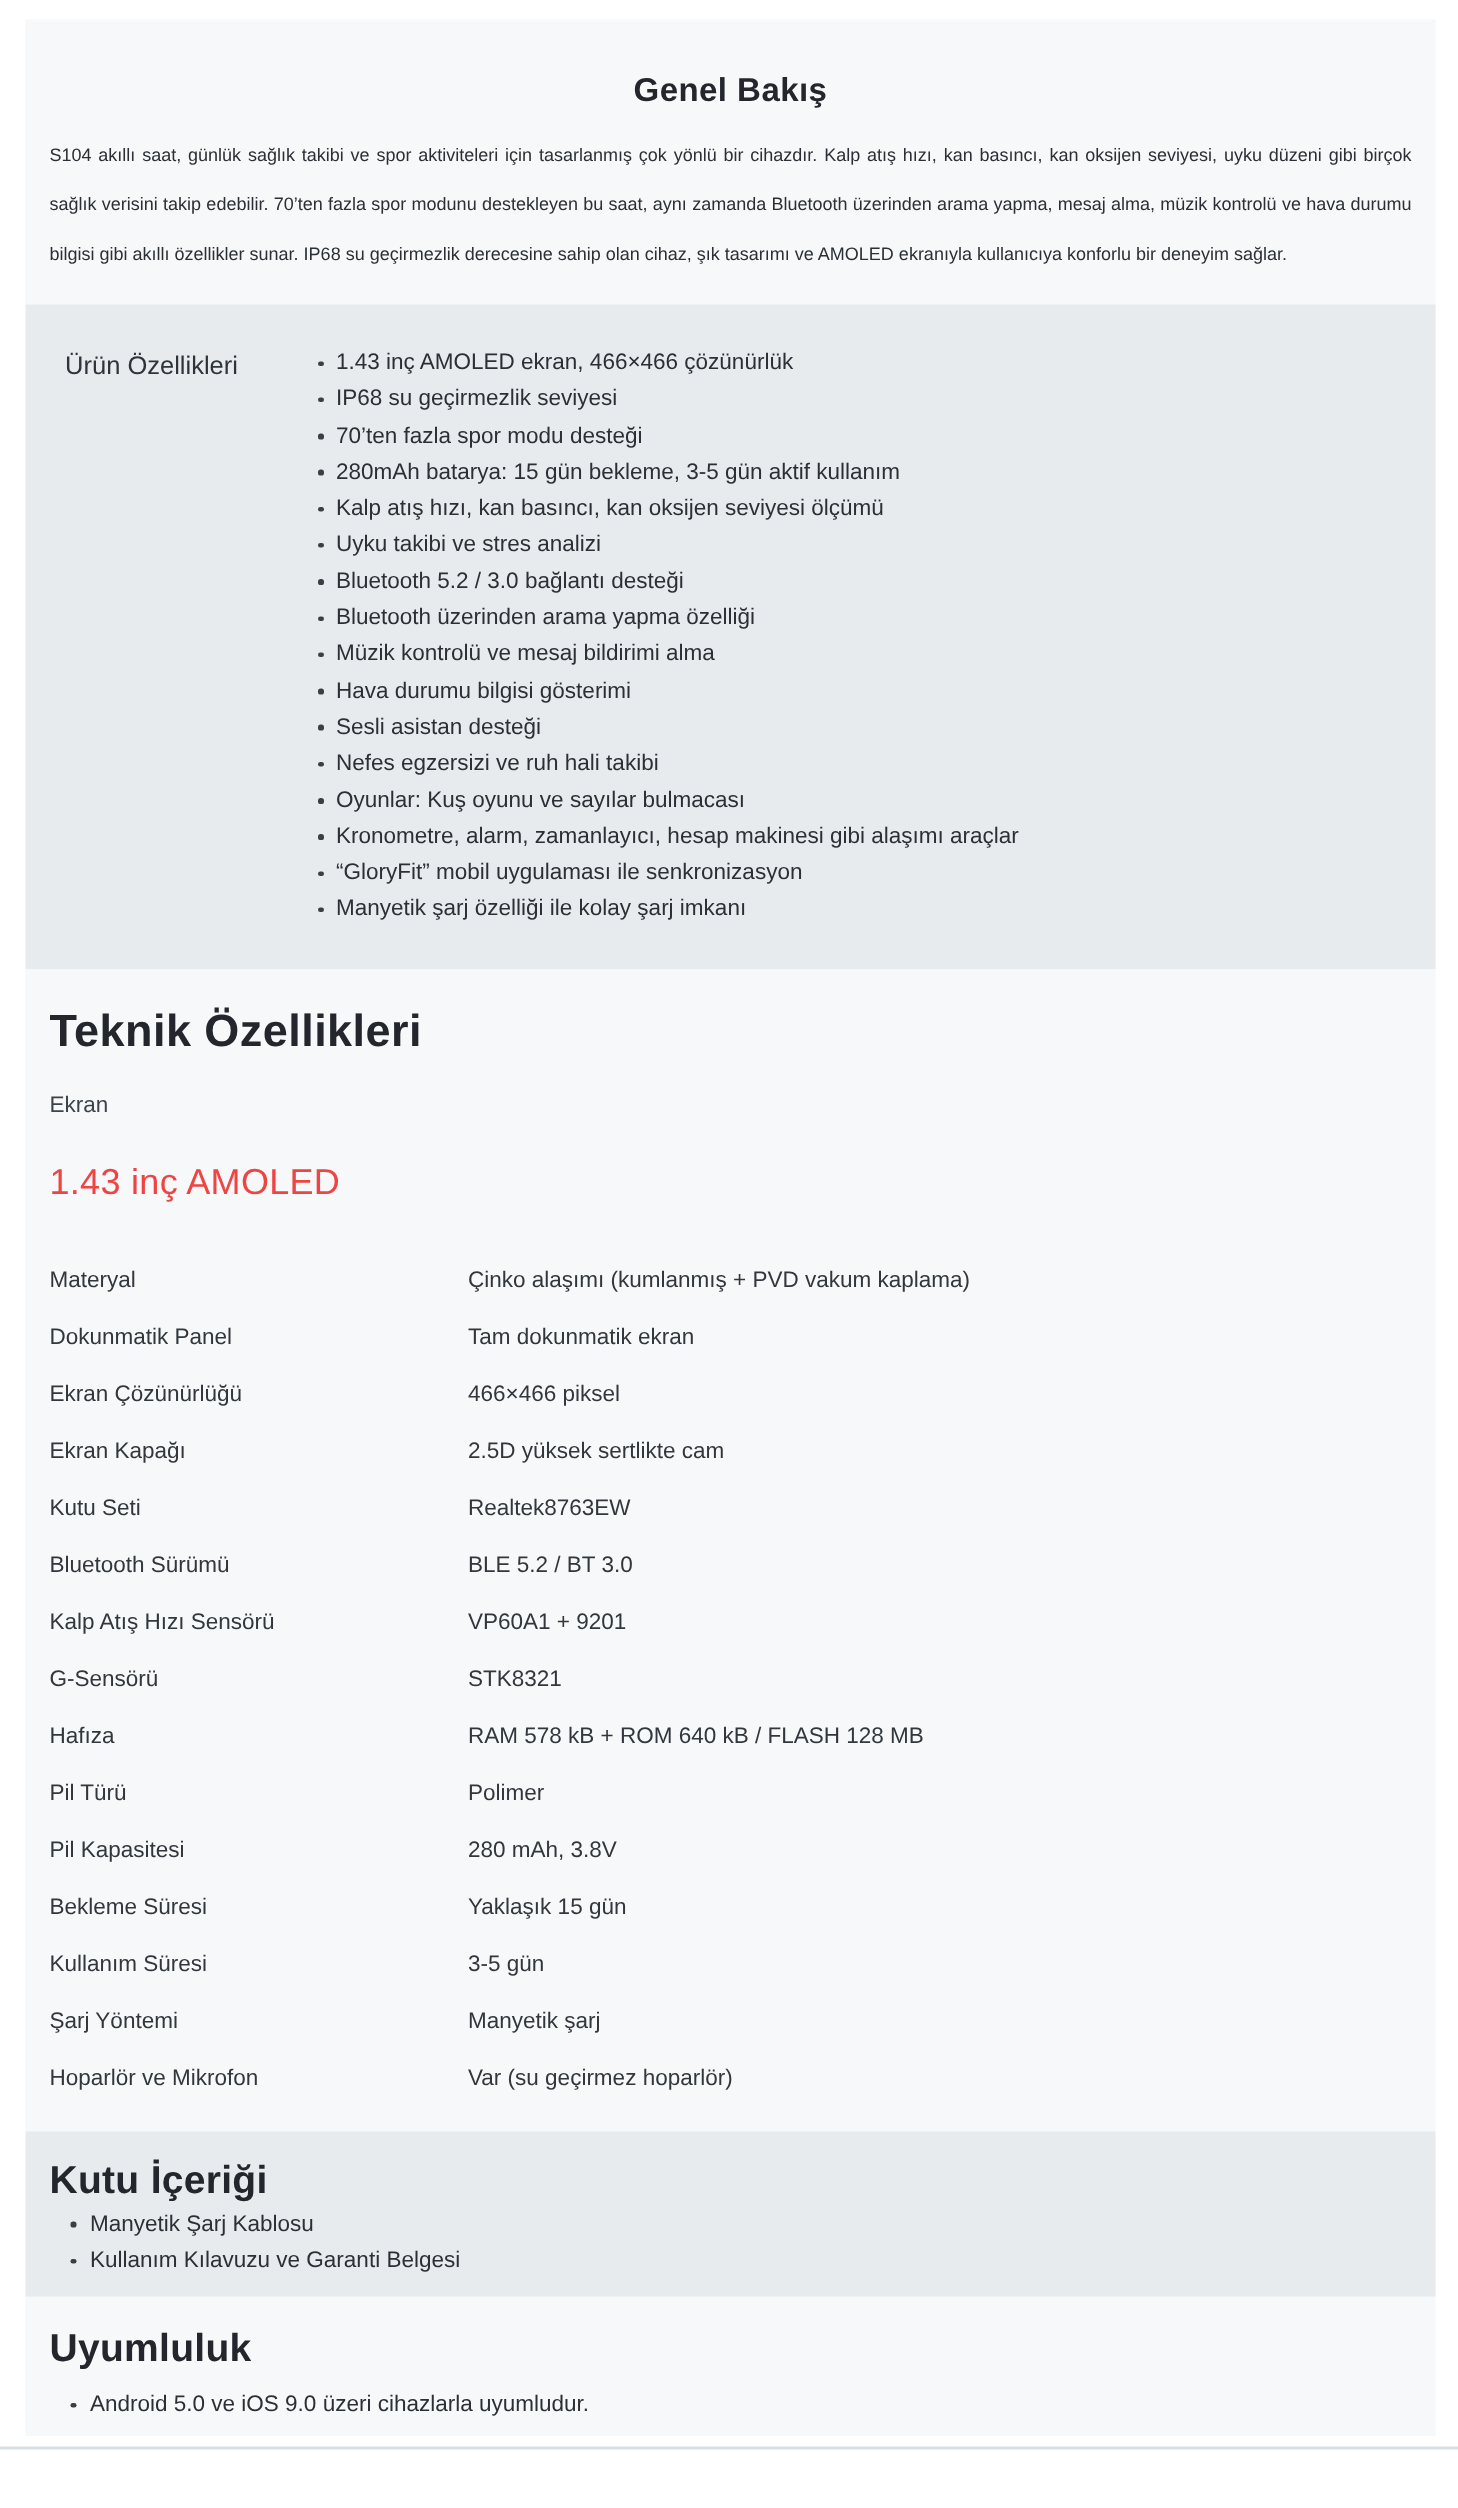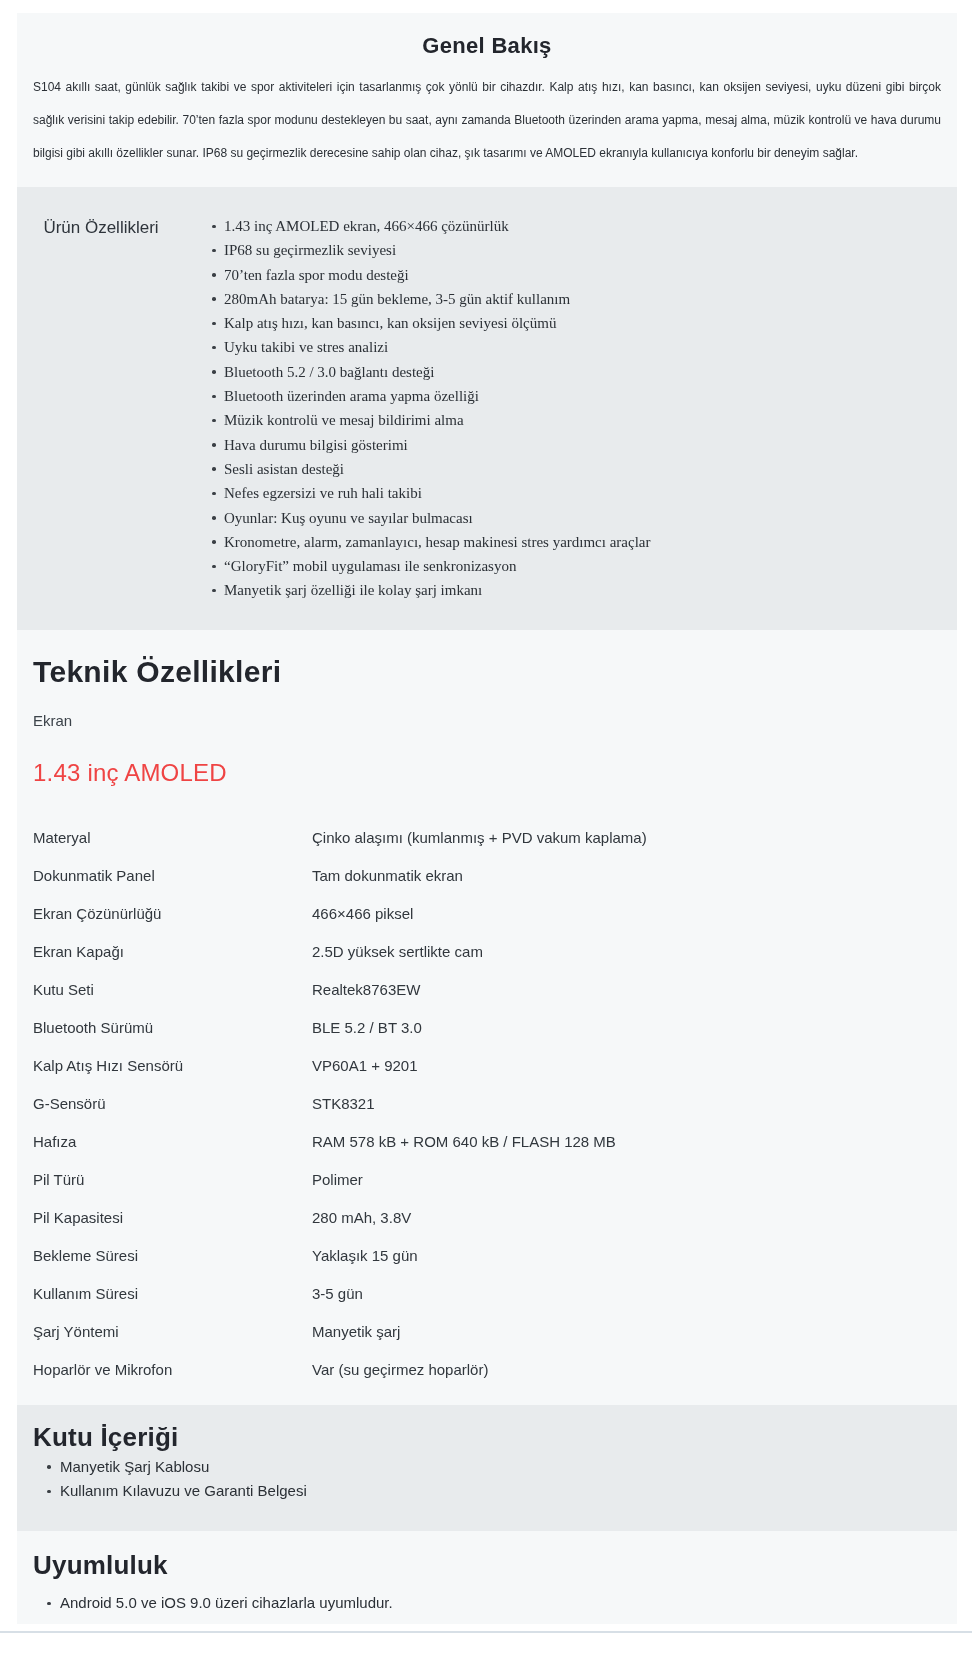--- a/index.html
+++ b/index.html
@@ -15,21 +15,21 @@
     min-height: 1672px;
   }
   .card {
     margin: 13px 15px 0 17px;
     background: #f6f8f9;
   }
 
   
   .overview { padding: 20px 16px 17px; }
   .overview h2 {
-    margin: 0;
+    margin: 14px;
     font-size: 22px;
     line-height: 26px;
     font-weight: 600;
     letter-spacing: .3px;
     text-align: center;
     color: #23262d;
   }
   .overview p {
     margin: 12px 0 0;
     font-size: 12px;
@@ -51,21 +51,21 @@
     font-size: 17px;
     line-height: 26px;
     color: #2e343b;
     padding-top: 1px;
   }
   ul.dot-list {
     list-style: none;
     margin: 0;
     padding: 0;
   }
-  .features-list { flex: 1; font-family: Liberation Serif, serif; }
+  .features-list { flex: 1; }
   .features-list li {
     position: relative;
     padding-left: 43px;
     font-size: 15px;
     line-height: 24.3px;
     color: #2b3036;
   }
   .features-list li::before {
     content: "";
     position: absolute;
@@ -115,21 +115,21 @@
     flex: 1;
     font-size: 15px;
     line-height: 16px;
     color: #31373d;
   }
 
   
   .box-band {
     background: #e8ebed;
     margin-top: 16px;
-    padding: 14px 16px 28px;
+    padding: 14px 16px 12px;
   }
   .section-heading {
     margin: 0;
     font-size: 26px;
     line-height: 36px;
     font-weight: 600;
     letter-spacing: .2px;
     color: #23262d;
   }
   .sub-list { margin-top: 6px; }
@@ -196,21 +196,21 @@
         <li>Müzik kontrolü ve mesaj bildirimi alma</li>
 
         <li>Hava durumu bilgisi gösterimi</li>
 
         <li>Sesli asistan desteği</li>
 
         <li>Nefes egzersizi ve ruh hali takibi</li>
 
         <li>Oyunlar: Kuş oyunu ve sayılar bulmacası</li>
 
-        <li>Kronometre, alarm, zamanlayıcı, hesap makinesi stres yardımcı araçlar</li>
+        <li>Kronometre, alarm, zamanlayıcı, hesap makinesi gibi alaşımı araçlar</li>
 
         <li>“GloryFit” mobil uygulaması ile senkronizasyon</li>
 
         <li>Manyetik şarj özelliği ile kolay şarj imkanı</li>
       </ul>
   </section>
 
   <section class="tech">
     <h1>Teknik Özellikleri</h1>
 

